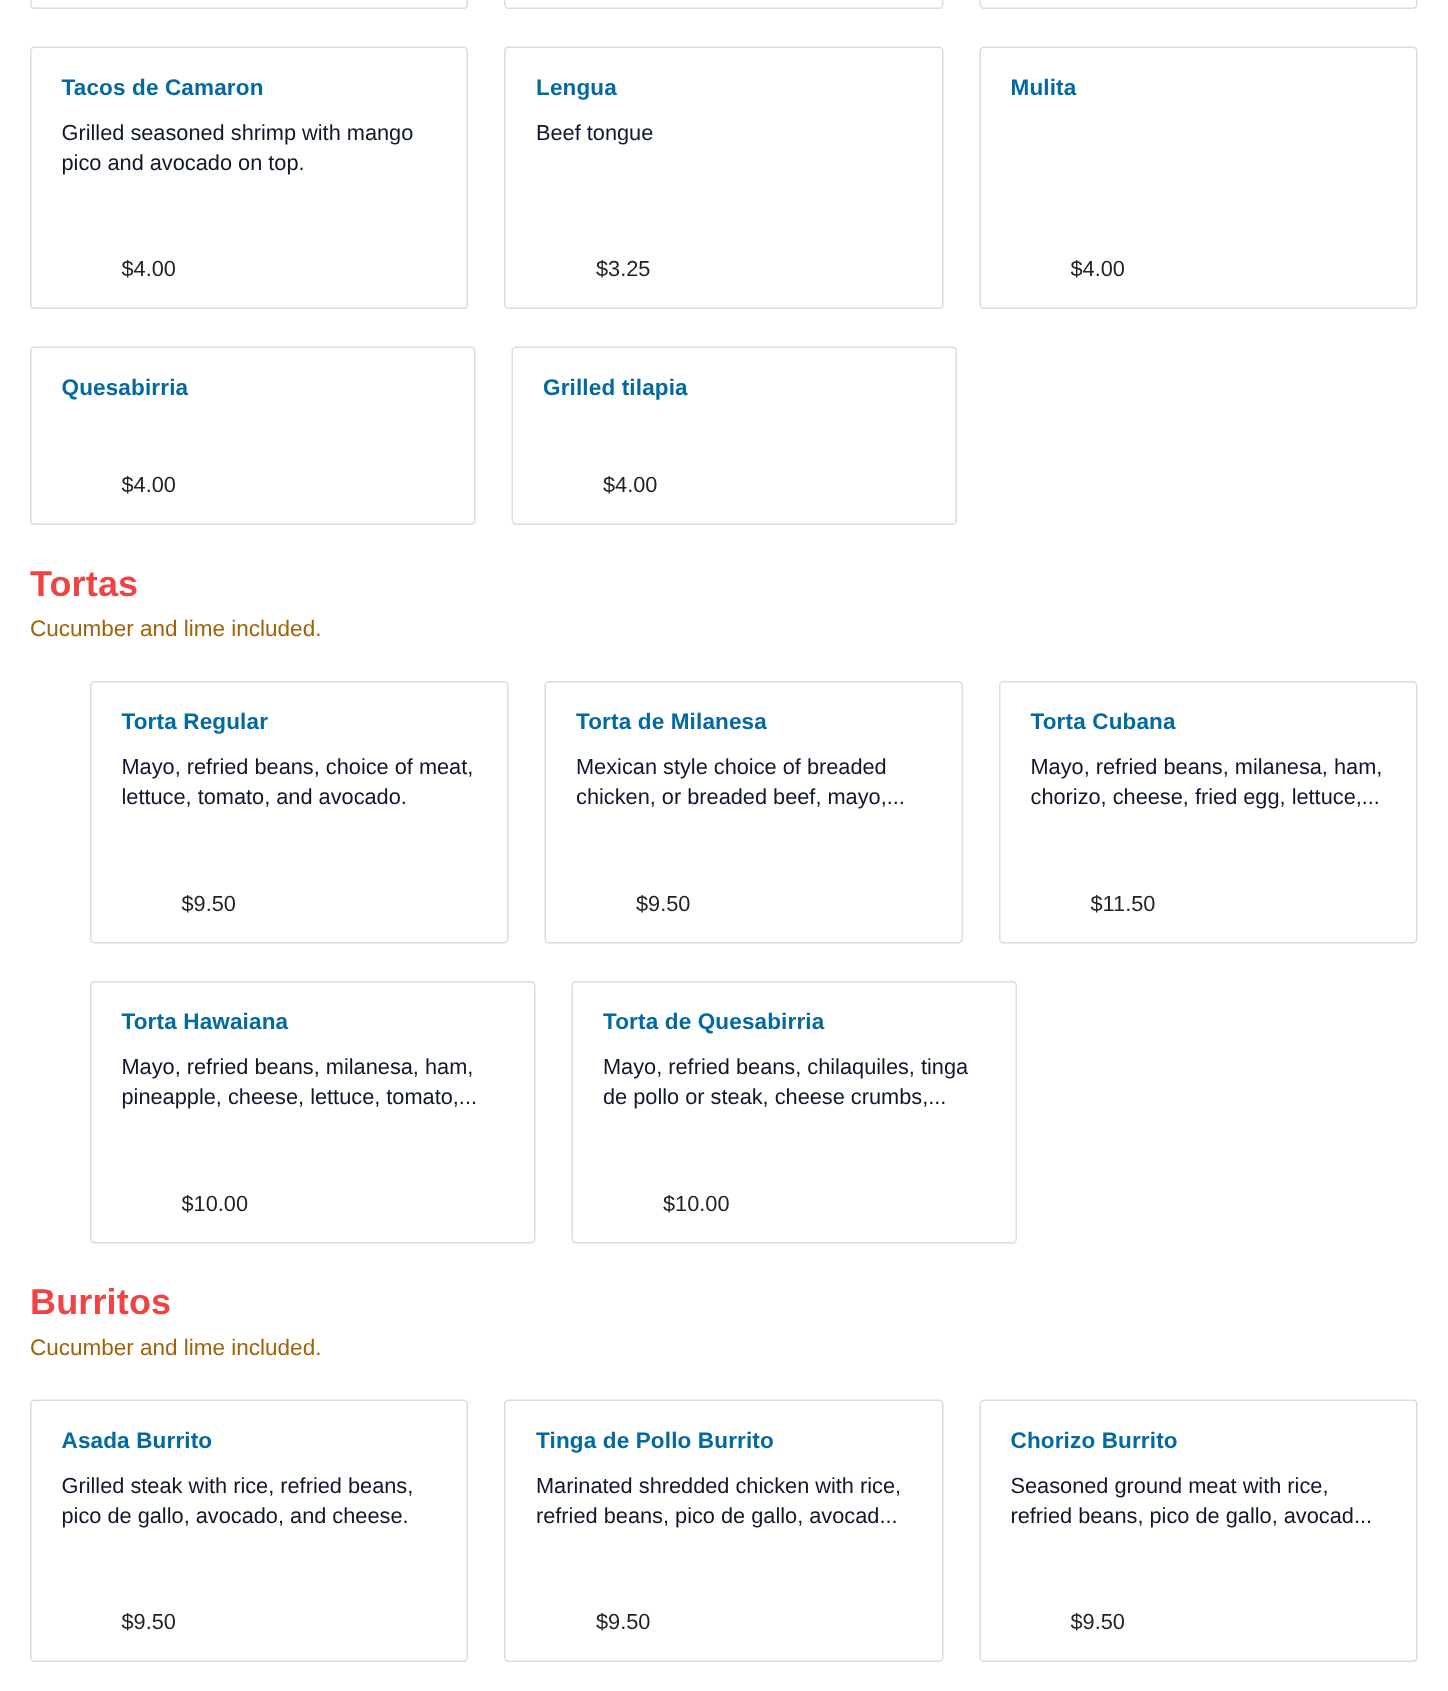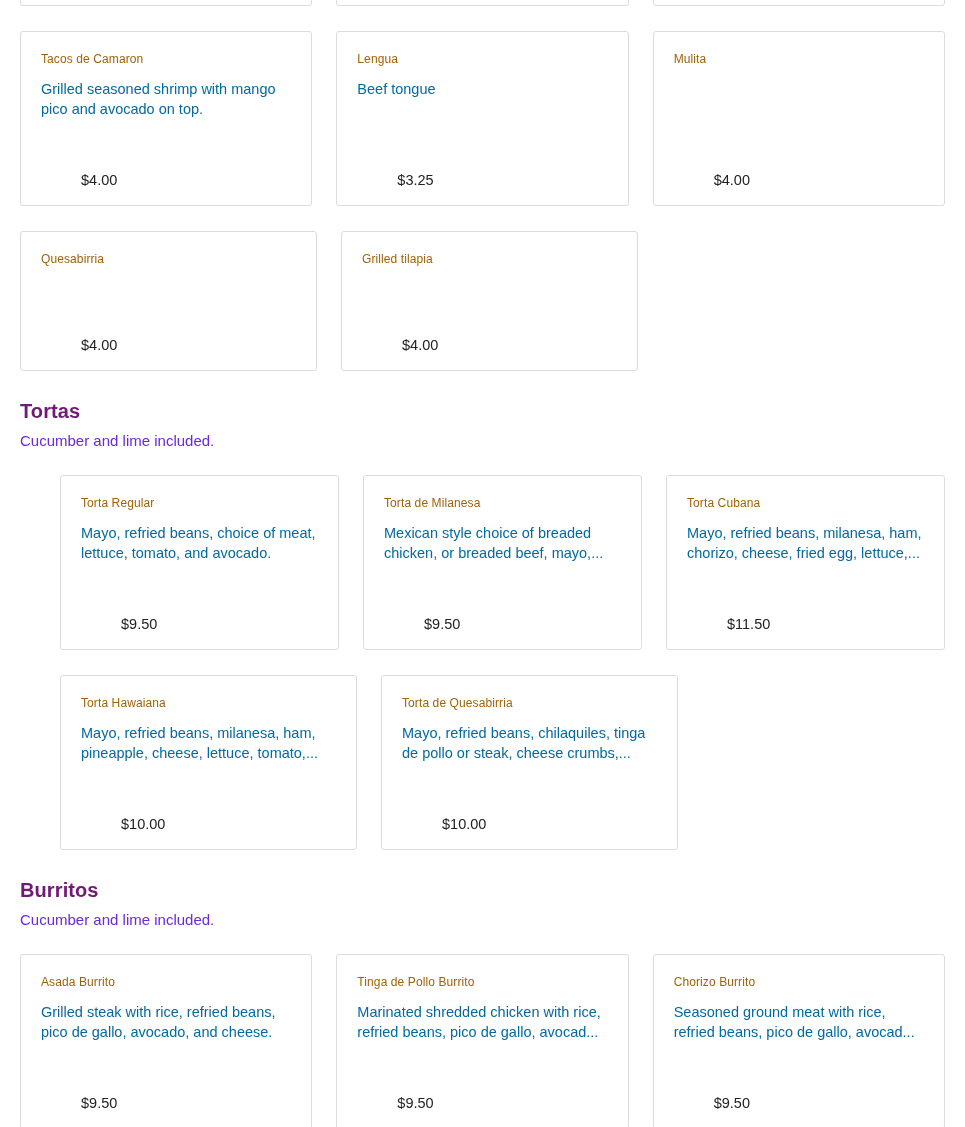--- a/index.html
+++ b/index.html
@@ -27,64 +27,64 @@
     width: 297px;
     border: 1px solid #dcdcdc;
     border-radius: 3px;
     background: #fff;
     padding: 18px 20px 16px 20px;
     display: flex;
     flex-direction: column;
     min-height: 0;
   }
   .card.tall { height: 175px; }
-  .card.short { height: 140px; }
+  .card.short { height: 119px; }
   .card-name {
-    font-size: 12px;
-    font-weight: normal;
+    font-size: 15px;
+    font-weight: bold;
     line-height: 18px;
-    color: #a16207;
+    color: #0369a1;
     margin: 0 0 12px 0;
     letter-spacing: 0.1px;
   }
   .card-desc {
     font-size: 14.5px;
     line-height: 19.5px;
-    color: #0369a1;
+    color: #0f172a;
     margin: 0;
     overflow: hidden;
     display: -webkit-box;
     -webkit-line-clamp: 2;
     -webkit-box-orient: vertical;
     max-height: 40px;
   }
   .card-price {
     font-size: 14.5px;
     color: #222;
     margin-top: auto;
     padding-top: 10px;
     line-height: 18px;
     margin-left: 40px;
   }
   .section {
     width: 100%;
     margin: 11px 0 0 0;
   }
   .section-title {
-    font-size: 20px;
+    font-size: 24px;
     font-weight: bold;
     line-height: 26px;
-    color: #701a75;
+    color: #ef4444;
     margin: 0;
     letter-spacing: 0.1px;
   }
   .section-sub {
     font-size: 15px;
     line-height: 22px;
-    color: #6d28d9;
+    color: #a16207;
     margin: 6px 0 0 0;
   }
   .row { display: flex; gap: 24px; width: 100%; }
   .section-block { width: 100%; }
   .section-block + .grid-rows { margin-top: 22px; }
   .grid-rows { display: flex; flex-direction: column; gap: 25px; width: 100%; }
   .clip-top-row { }
 </style>
 </head>
 <body>

